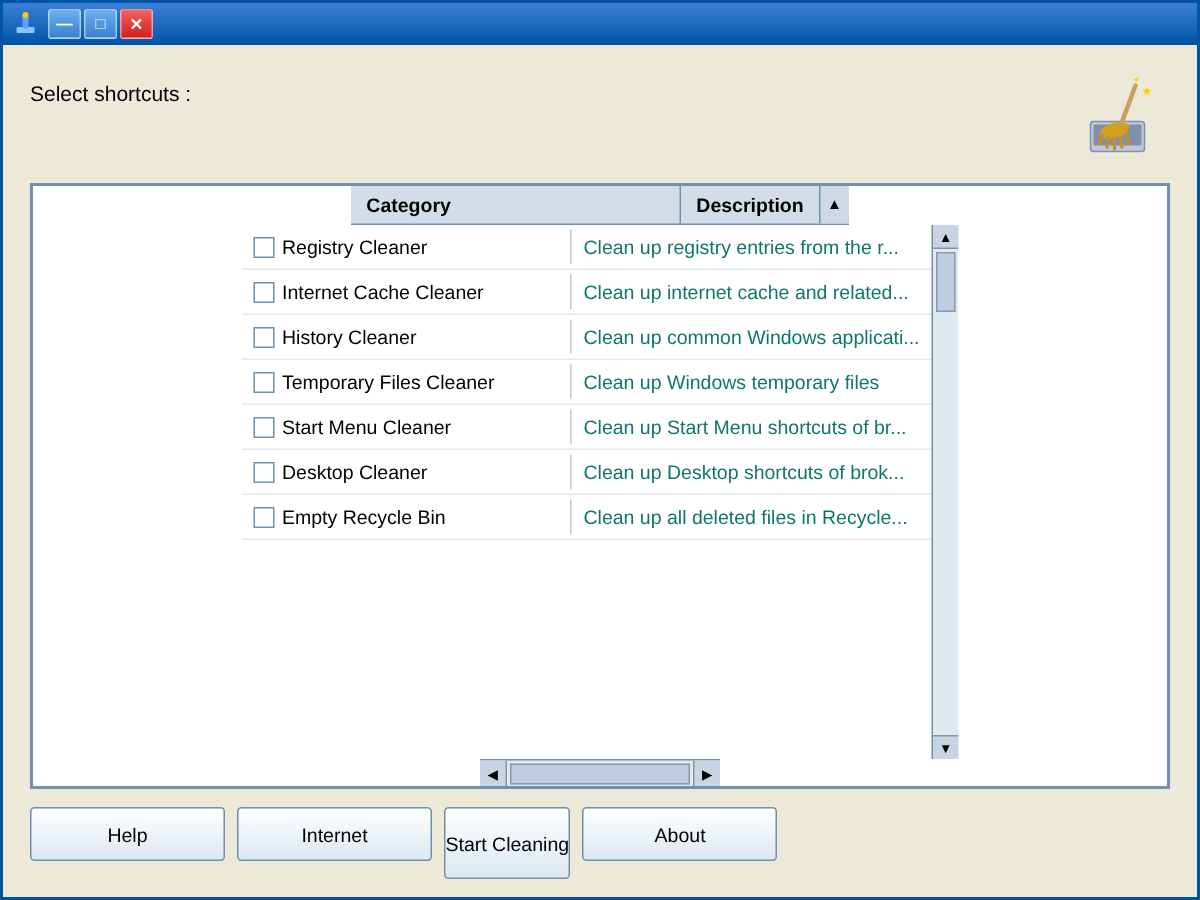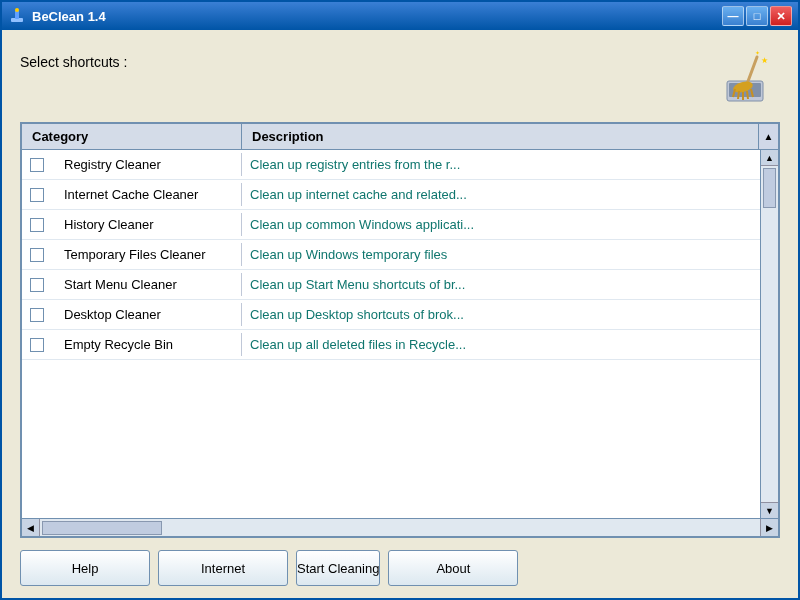--- a/index.html
+++ b/index.html
@@ -113,20 +113,21 @@
     }
 
     .table-container {
       border: 2px solid #7090b0;
       background: white;
       flex: 1;
       overflow: hidden;
       display: flex;
       flex-direction: column;
       margin-bottom: 12px;
+      align-items: center;
     }
 
     .table-header {
       display: flex;
       background: #d4dce8;
       border-bottom: 1px solid #7090b0;
       flex-shrink: 0;
     }
 
     .col-category-header {
@@ -171,21 +172,21 @@
       align-items: center;
       border-bottom: 1px solid #e0e8f0;
       height: 30px;
     }
 
     .col-category {
       width: 220px;
       padding: 4px 8px;
       display: flex;
       align-items: center;
-      gap: 20px;
+      gap: 5px;
       border-right: 1px solid #c0c8d8;
       flex-shrink: 0;
       overflow: hidden;
     }
 
     .col-desc {
       flex: 1;
       padding: 4px 8px;
       overflow: hidden;
       white-space: nowrap;
@@ -306,21 +307,21 @@
       cursor: pointer;
       font-size: 13px;
       color: #000;
       display: flex;
       align-items: center;
       justify-content: center;
     }
 
     .btn-large {
       flex: 1;
-      height: 36px;
+      height: 48px;
       background: linear-gradient(to bottom, #ffffff, #dce8f0);
       border: 1px solid #7090b0;
       border-radius: 3px;
       cursor: pointer;
       font-size: 13px;
       color: #000;
       display: flex;
       align-items: center;
       justify-content: center;
     }
@@ -331,21 +332,20 @@
 <div class="window">
 
   <div class="title-bar">
     <div class="title-bar-icon">
       <svg viewBox="0 0 16 16" xmlns="http://www.w3.org/2000/svg">
         <rect x="2" y="10" width="12" height="4" rx="1" fill="#90c0ff"></rect>
         <rect x="6" y="2" width="4" height="9" rx="1" fill="#60a0ff"></rect>
         <circle cx="8" cy="2" r="2" fill="#ffcc00"></circle>
       </svg>
     </div>
-    <span class="title-bar-text">BeClean 1.4</span>
     <div class="title-bar-buttons">
       <div class="title-btn minimize">—</div>
       <div class="title-btn maximize">□</div>
       <div class="title-btn close">✕</div>
     </div>
   </div>
 
   <div class="window-body">
 
     <div class="header-row">

